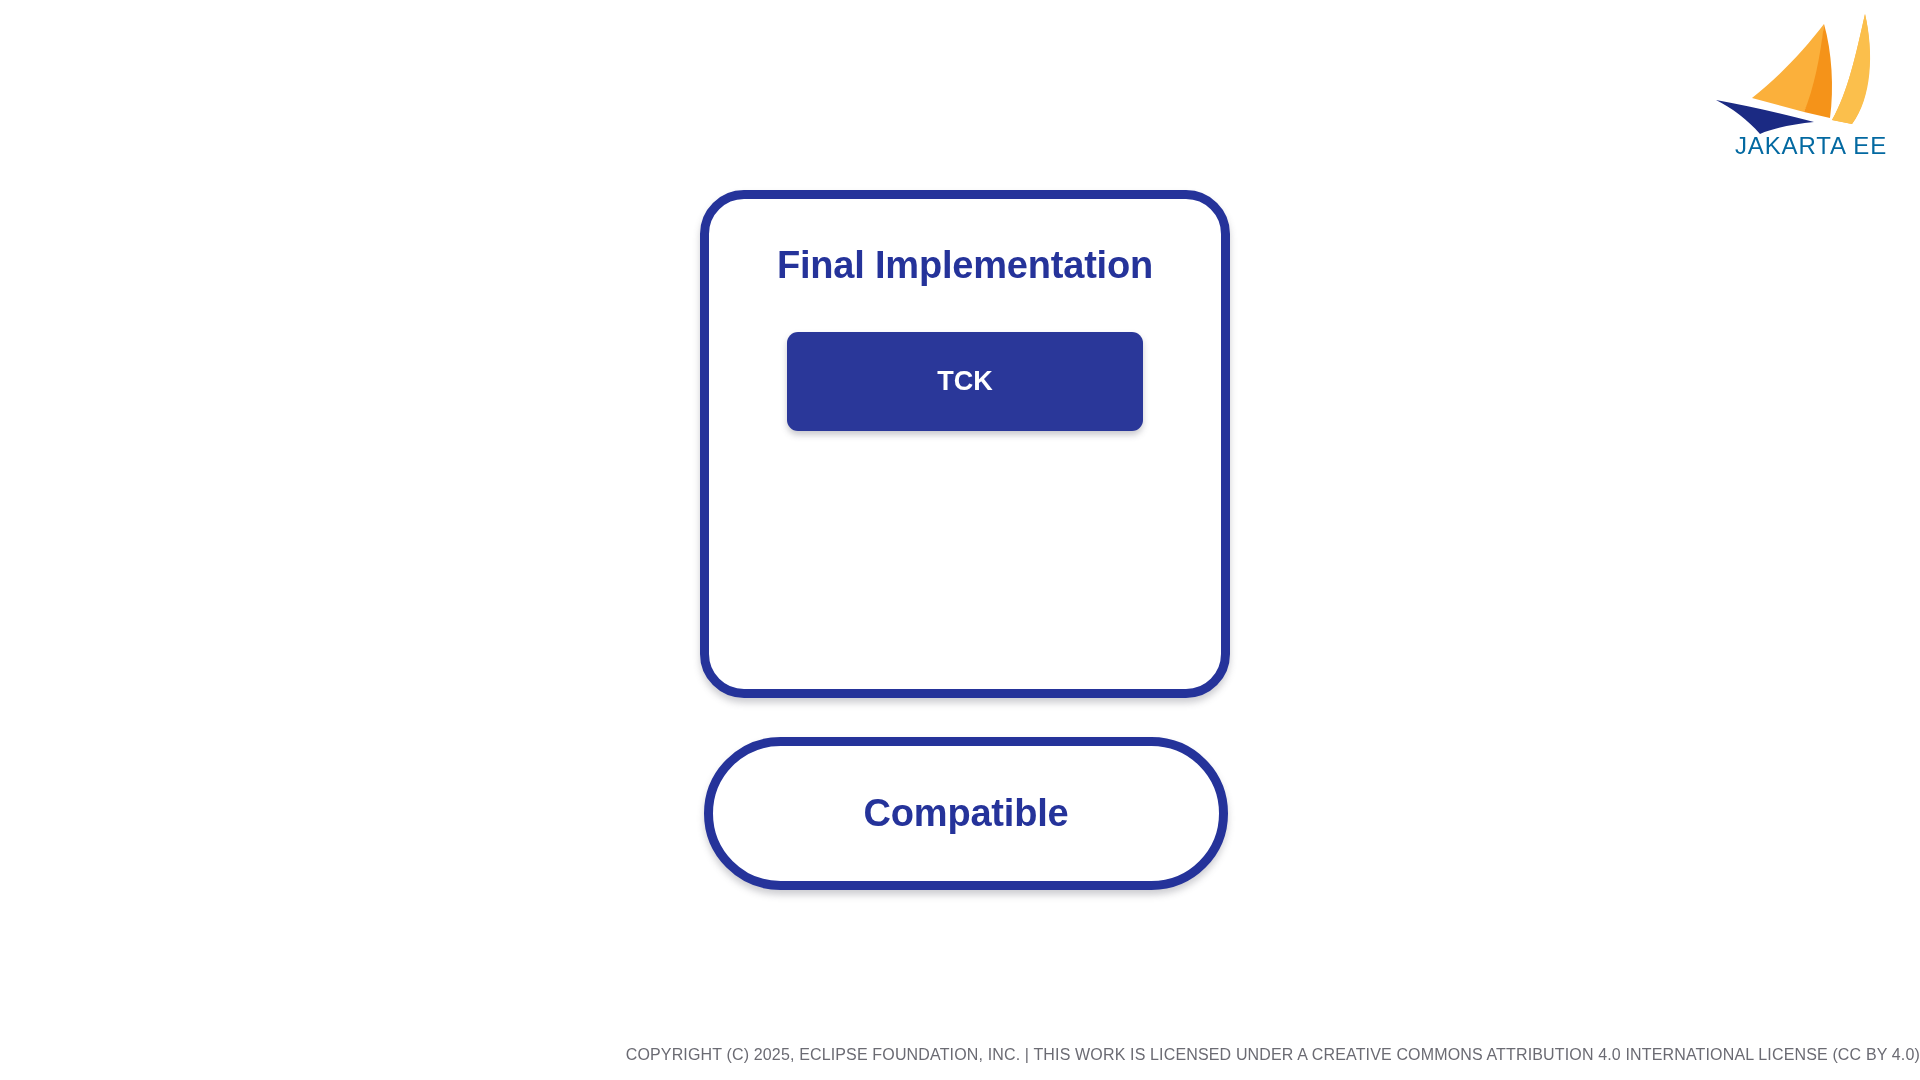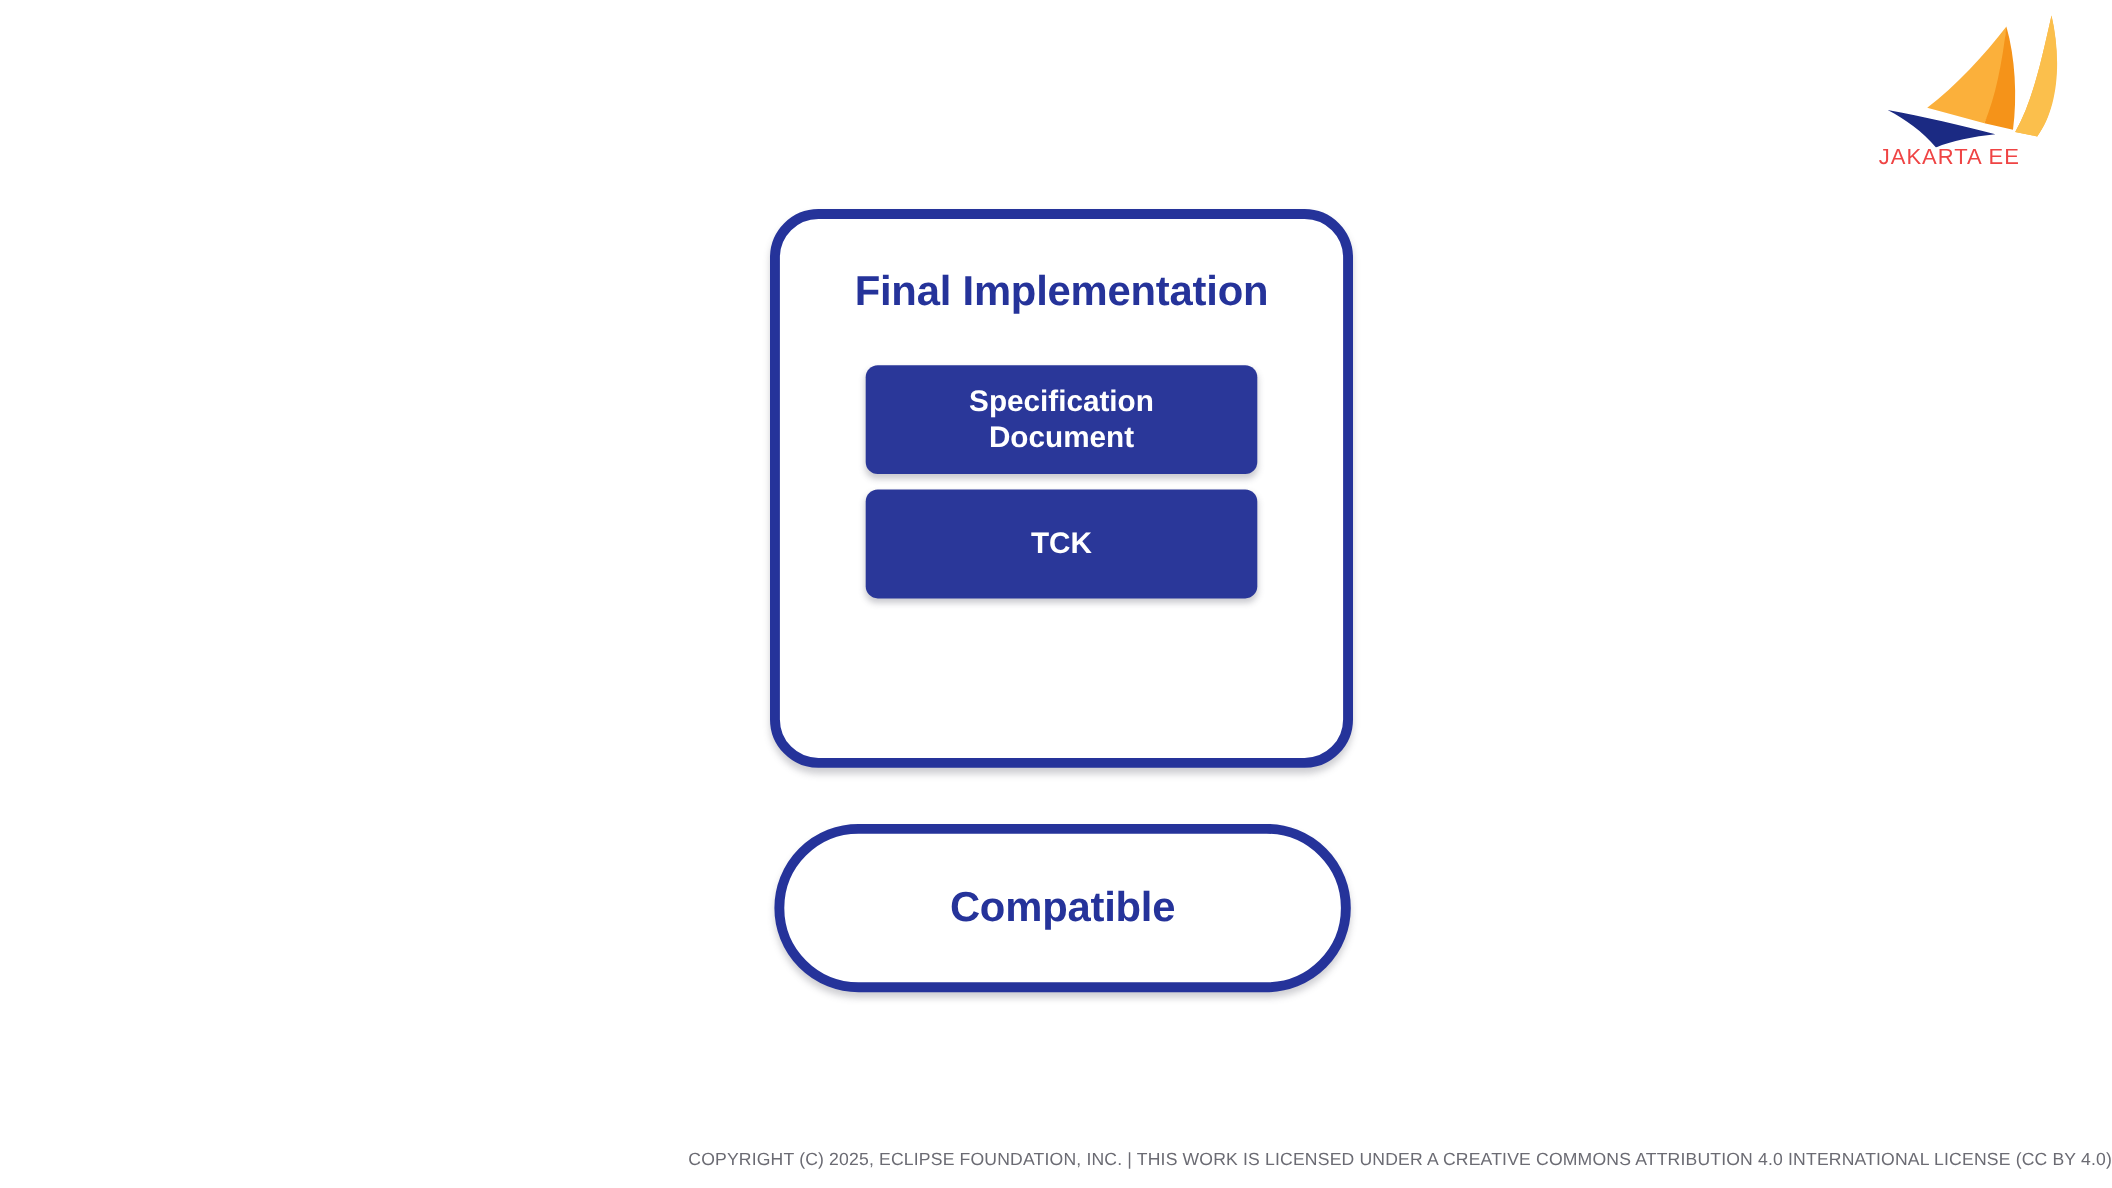--- a/index.html
+++ b/index.html
@@ -38,26 +38,26 @@
     left: 0;
     top: 0;
     width: 206px;
     height: 132px;
   }
   .brand-wordmark {
     position: absolute;
     left: 0;
     top: 130px;
     width: 206px;
-    text-align: left;
+    text-align: center;
     font-family: "Liberation Sans", sans-serif;
-    font-size: 20px;
+    font-size: 24px;
     font-weight: 400;
     letter-spacing: 0.9px;
-    color: #ef4444;
+    color: #0369a1;
     white-space: nowrap;
   }
 
   
   .spec-card {
     position: absolute;
     left: 700px;
     top: 190px;
     width: 530px;
     height: 508px;
@@ -125,21 +125,20 @@
     align-items: center;
     justify-content: center;
     text-align: center;
     color: #25339A;
     font-size: 38px;
     font-weight: bold;
     line-height: 1.18;
     letter-spacing: -0.2px;
     box-shadow: 0 5px 7px rgba(80, 80, 95, 0.28);
     padding: 0 18px;
-    margin-top: 12px;
   }
 
   
   .slide-footer {
     position: absolute;
     left: 0;
     right: 0;
     top: 1046px;
     text-align: right;
     font-size: 16px;
@@ -168,26 +167,20 @@
       <path d="M8 98 C 40 104, 76 112, 106 120 C 86 122, 66 126, 52 132 C 40 118, 24 106, 8 98 Z" fill="#1B2A83"></path>
     </svg>
     <div class="brand-wordmark">JAKARTA EE</div>
   </div>
 
   <div class="spec-card">
     <div class="spec-card-title">Final Implementation</div>
 
     <div class="artifact-stack">
       <div class="artifact-box">
-        <span>
-          <span>Specification</span><br>
-          <span>Document</span>
-        </span>
-      </div>
-      <div class="artifact-box">
         <span>TCK</span>
       </div>
     </div>
   </div>
 
   <div class="impl-pill">
     <span>
       <span>Compatible</span><br>
     </span>
   </div>

